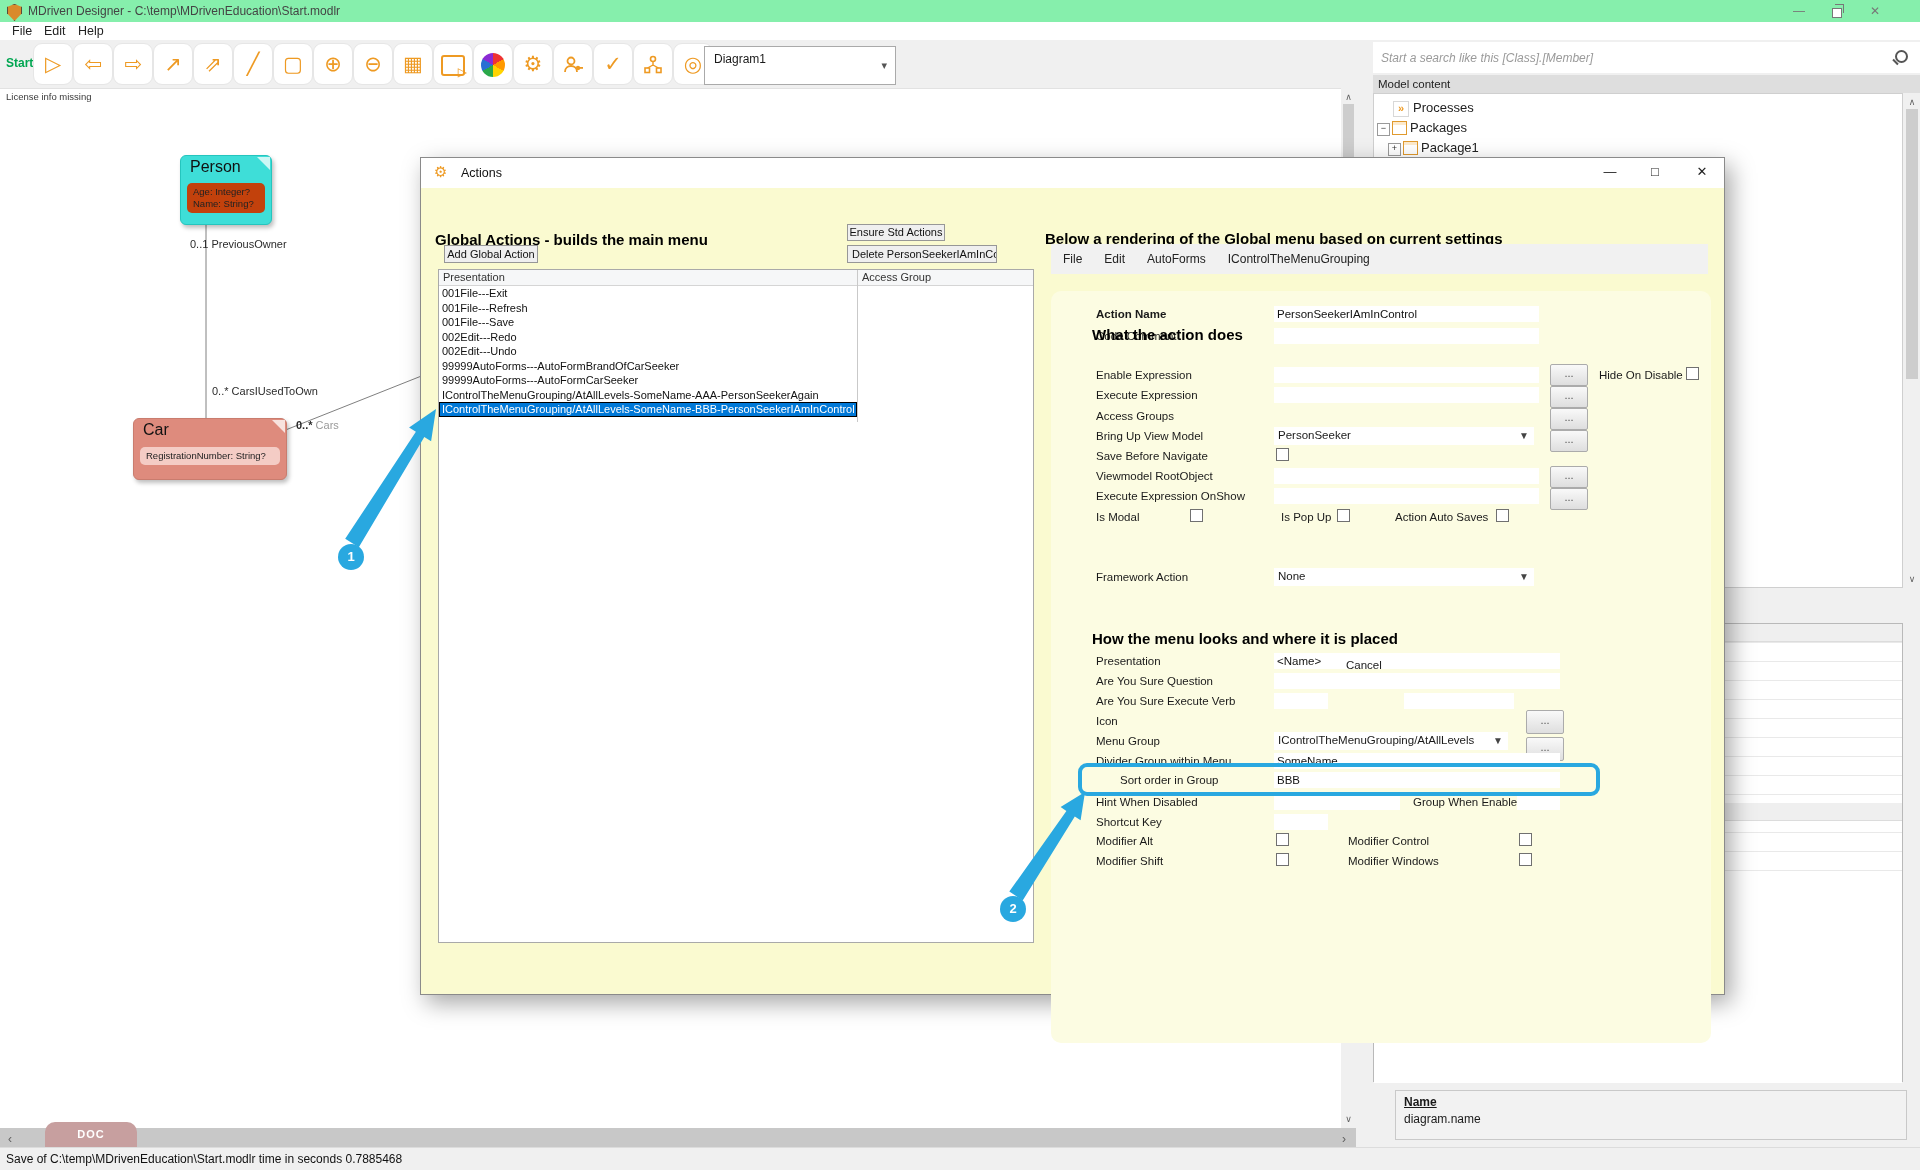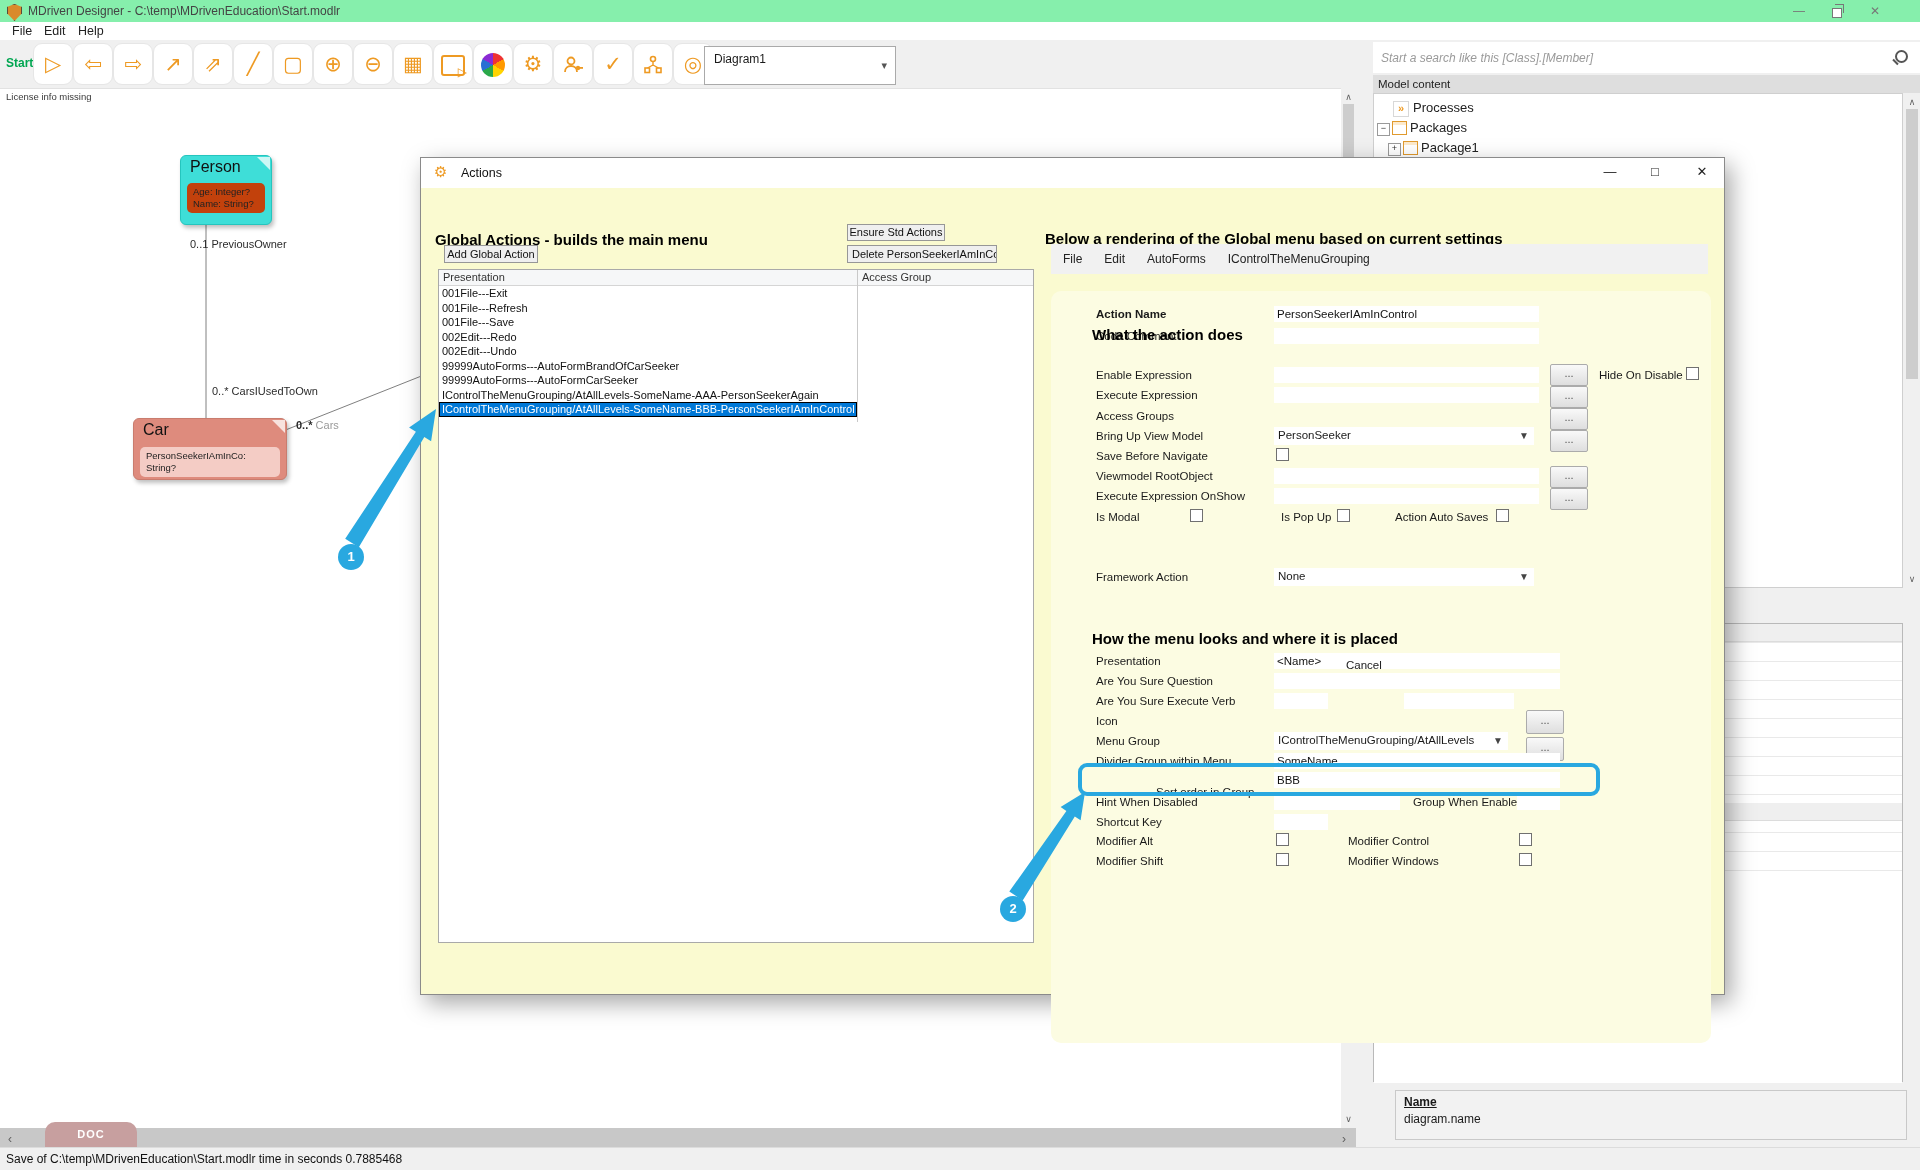--- a/index.html
+++ b/index.html
@@ -172,21 +172,21 @@
   </div>
 
   <span class="abs alabel" style="left:190px;top:238px;z-index:2;">0..1 PreviousOwner</span>
   <span class="abs alabel" style="left:212px;top:385px;z-index:2;">0..* CarsIUsedToOwn</span>
   <span class="abs alabel" style="left:296px;top:419px;z-index:2;"><b style="font-weight:bold">0..*</b> <span style="color:#9a9a9a">Cars</span></span>
 
   <div class="abs classbox" style="left:133px;top:418px;width:152px;height:60px;background:#de8b7d;border:1px solid #c97c6e;z-index:2;">
     <span class="cname">Car</span>
     <span class="fold"></span>
     <div class="attrbox" style="left:6px;top:28px;right:6px;background:#f4ccc5;">
-      <div>PersonSeekerIAmInCo: String?</div>
+      <div>RegistrationNumber: String?</div>
     </div>
   </div>
 
   <div class="abs sb-track" style="left:1341px;top:88px;width:15px;height:1040px;">
     <div class="sarr" style="position:absolute;left:0;top:4px;width:15px;">∧</div>
     <div class="sb-thumb" style="position:absolute;left:2px;top:16px;width:11px;height:430px;"></div>
     <div class="sarr" style="position:absolute;left:0;bottom:4px;width:15px;">∨</div>
   </div>
 
   <div class="abs hscroll">
@@ -353,21 +353,21 @@
     <span class="flabel" style="left:1096px;top:735px;">Menu Group</span>
     <span class="sel2" style="left:1274px;top:732px;width:234px;">
       <span>IControlTheMenuGrouping/AtAllLevels</span>
       <span class="chev">▼</span>
     </span>
     <span class="dots" style="left:1526px;top:737px;height:24px;line-height:18px;">...</span>
 
     <span class="flabel" style="left:1096px;top:755px;">Divider Group within Menu</span>
     <input class="tin" style="left: 1274px; top: 753px; width: 286px;" value="SomeName">
 
-    <span class="flabel" style="left:1156px;top:774px;margin-top:12px;">Sort order in Group</span>
+    <span class="flabel" style="left:1120px;top:774px;">Sort order in Group</span>
     <input class="tin" style="left: 1274px; top: 772px; width: 286px;" value="BBB">
 
     <span class="flabel" style="left:1096px;top:796px;">Hint When Disabled</span>
     <input class="tin" style="left: 1274px; top: 794px; width: 126px;">
     <span class="flabel" style="left:1413px;top:796px;">Group When Enabled</span>
     <input class="tin" style="left: 1517px; top: 794px; width: 43px;">
 
     <span class="flabel" style="left:1096px;top:816px;">Shortcut Key</span>
     <input class="tin" style="left: 1274px; top: 814px; width: 54px;">
 

